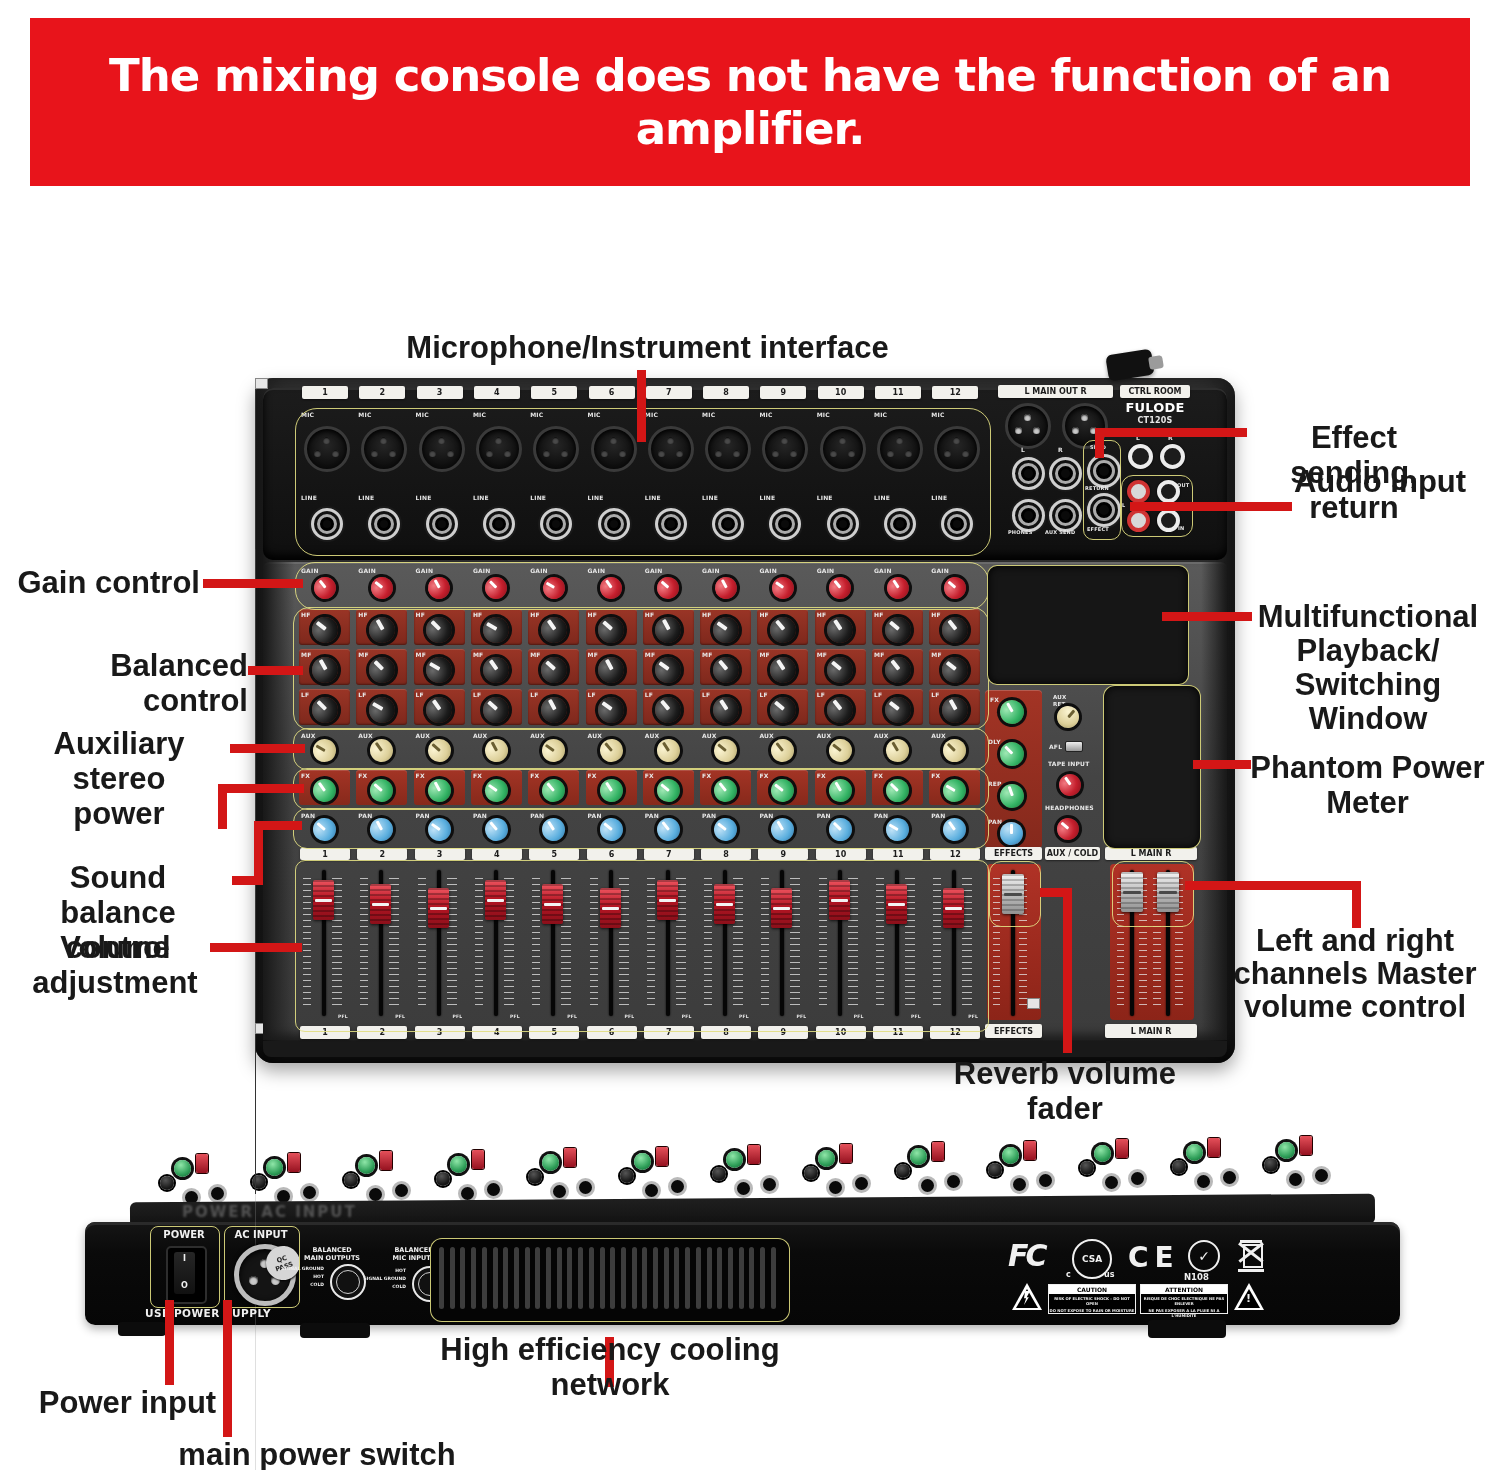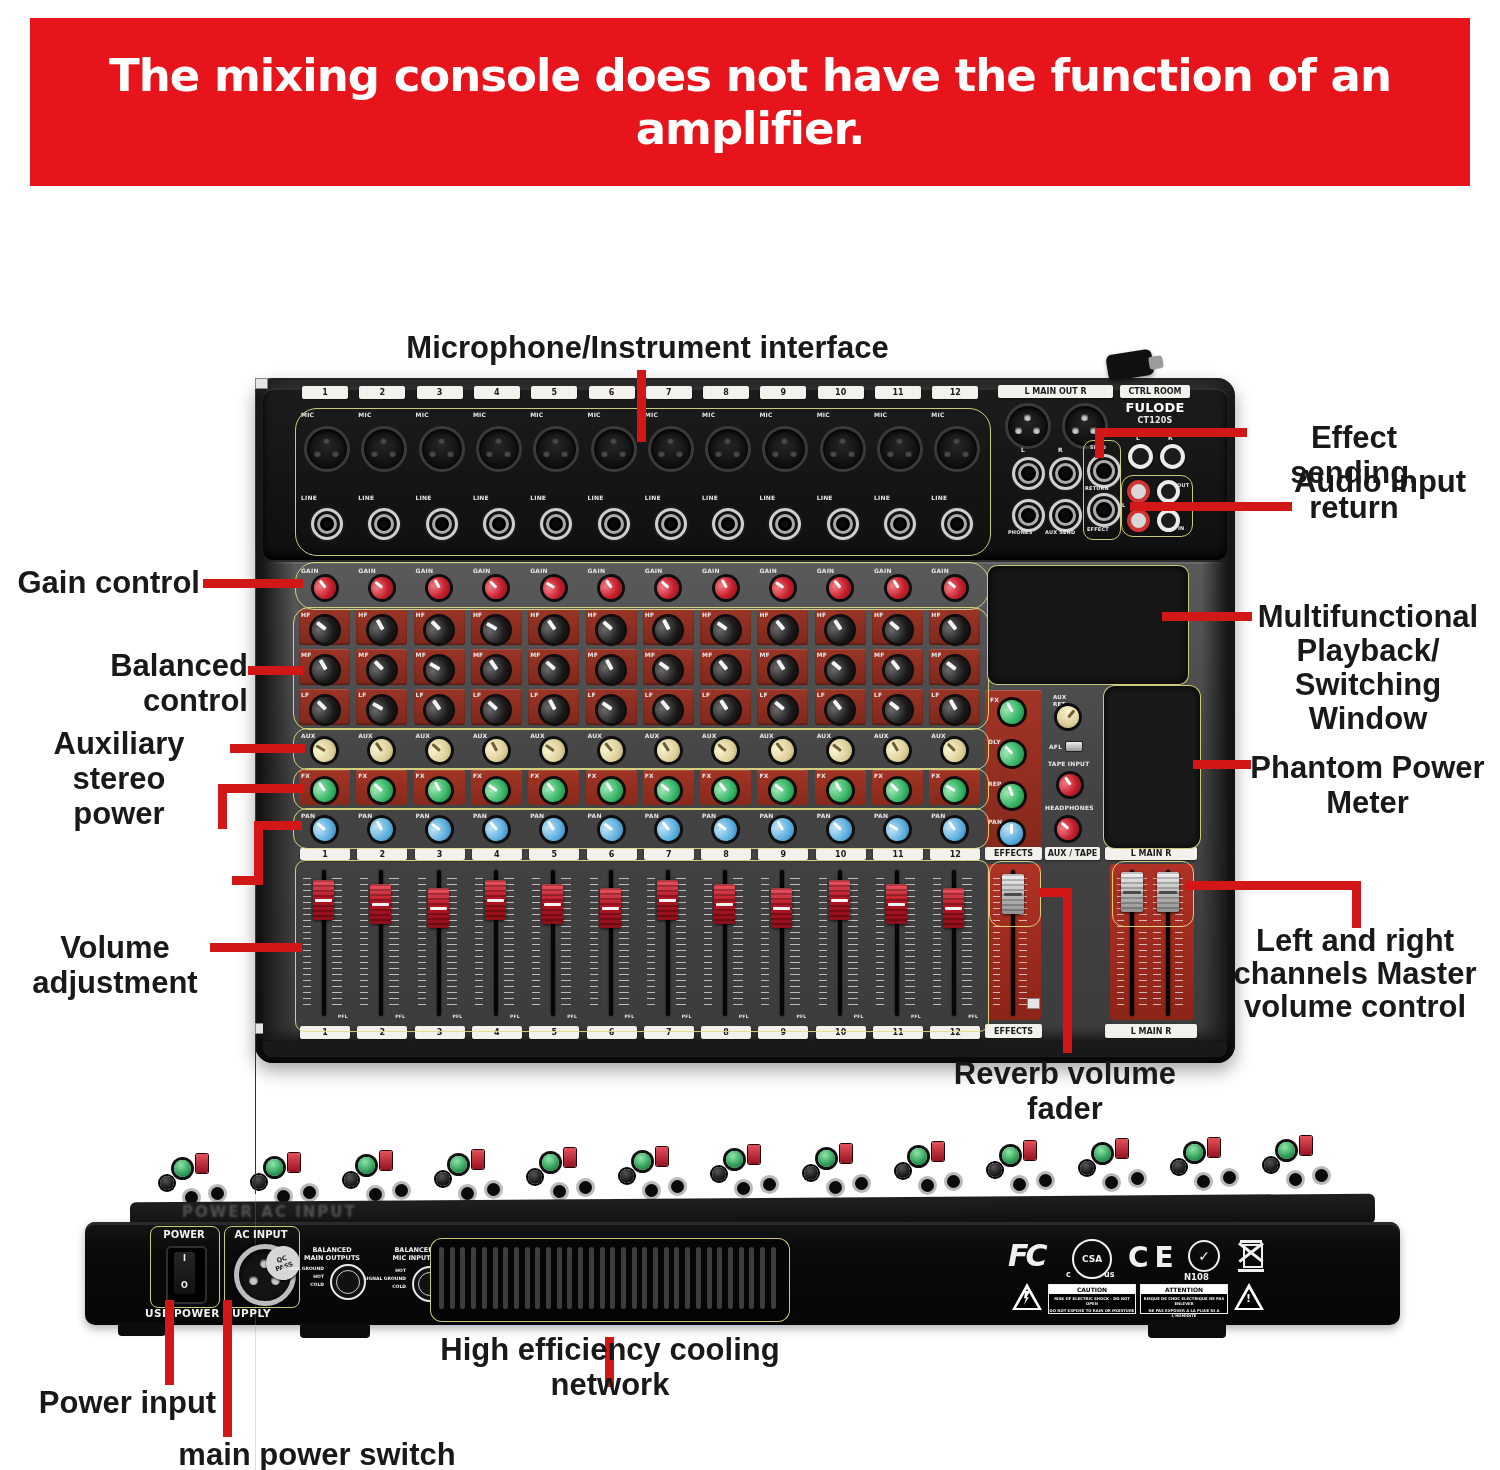--- a/index.html
+++ b/index.html
@@ -56,20 +56,24 @@
     <div>Effect sending,</div>
     <div>return</div>
   </div>
   <div class="ann" style="left:1285px;top:464px;width:190px">Audio Input</div>
   <div class="ann" style="left:15px;top:565px;width:185px;text-align:right">Gain control</div>
   <div class="ann" style="left:8px;top:648px;width:240px;text-align:right">Balanced control</div>
   <div class="ann" style="left:10px;top:726px;width:218px">
     <div>Auxiliary stereo</div>
     <div>power</div>
   </div>
+  <div class="ann" style="left:12px;top:860px;width:212px">
+    <div>Sound balance</div>
+    <div>control</div>
+  </div>
   <div class="ann" style="left:15px;top:930px;width:200px">
     <div>Volume</div>
     <div>adjustment</div>
   </div>
   <div class="ann" style="left:1253px;top:600px;width:230px;line-height:34px">
     <div>Multifunctional</div>
     <div>Playback/</div>
     <div>Switching</div>
     <div>Window</div>
   </div>
@@ -228,21 +232,21 @@
     </div>
     <div class="led" style="left:857px;top:327px;width:5px;height:5px;background:#b33"></div>
     <div style="position:absolute;left:864px;top:329px;width:28px;height:2px;background:#777;z-index:3"></div>
     <div style="position:absolute;left:893px;top:323px;width:19px;height:13px;background:linear-gradient(180deg,#e05055,#b01720);border-radius:2px;box-shadow:0 0 0 1px #500;z-index:3"></div>
     <div class="led" style="left:858px;top:450px;width:7px;height:7px;background:#d23434;box-shadow:0 0 3px #d23434"></div>
     <div class="tinyl" style="left:868px;top:450px;font-size:6px">PFL/AFL</div>
     <div class="tinyl" style="left:905px;top:450px;font-size:6px">POWER</div>
     <div class="led" style="left:929px;top:450px;width:7px;height:7px;background:#555"></div>
 
     <div class="wstrip" style="left:730px;top:469px;width:57px;height:13px">EFFECTS</div>
-    <div class="wstrip" style="left:790px;top:469px;width:55px;height:13px">AUX / TAPE</div>
+    <div class="wstrip" style="left:790px;top:469px;width:55px;height:13px">AUX / COLD</div>
     <div class="wstrip" style="left:850px;top:469px;width:92px;height:13px">L  MAIN  R</div>
 
     <div style="position:absolute;left:732px;top:486px;width:54px;height:156px;background:linear-gradient(180deg,#b03226,#8c2418);border-radius:4px;z-index:2"></div>
     <div class="ticks" style="left:738px;top:500px;width:7px;height:128px"></div>
     <div class="ftrack" style="left:756px;top:492px;width:4px;height:146px"></div>
     <div class="ticks" style="left:764px;top:500px;width:8px;height:128px"></div>
     <div class="fcapS" style="left:747px;top:496px;width:22px;height:40px"></div>
     <div style="position:absolute;left:772px;top:620px;width:11px;height:9px;background:#e6e6e6;border:1px solid #888;z-index:3"></div>
     <div class="yout" style="left:734px;top:483px;width:50px;height:64px;border-radius:12px"></div>
     <div class="wstrip" style="left:730px;top:646px;width:57px;height:14px">EFFECTS</div>

